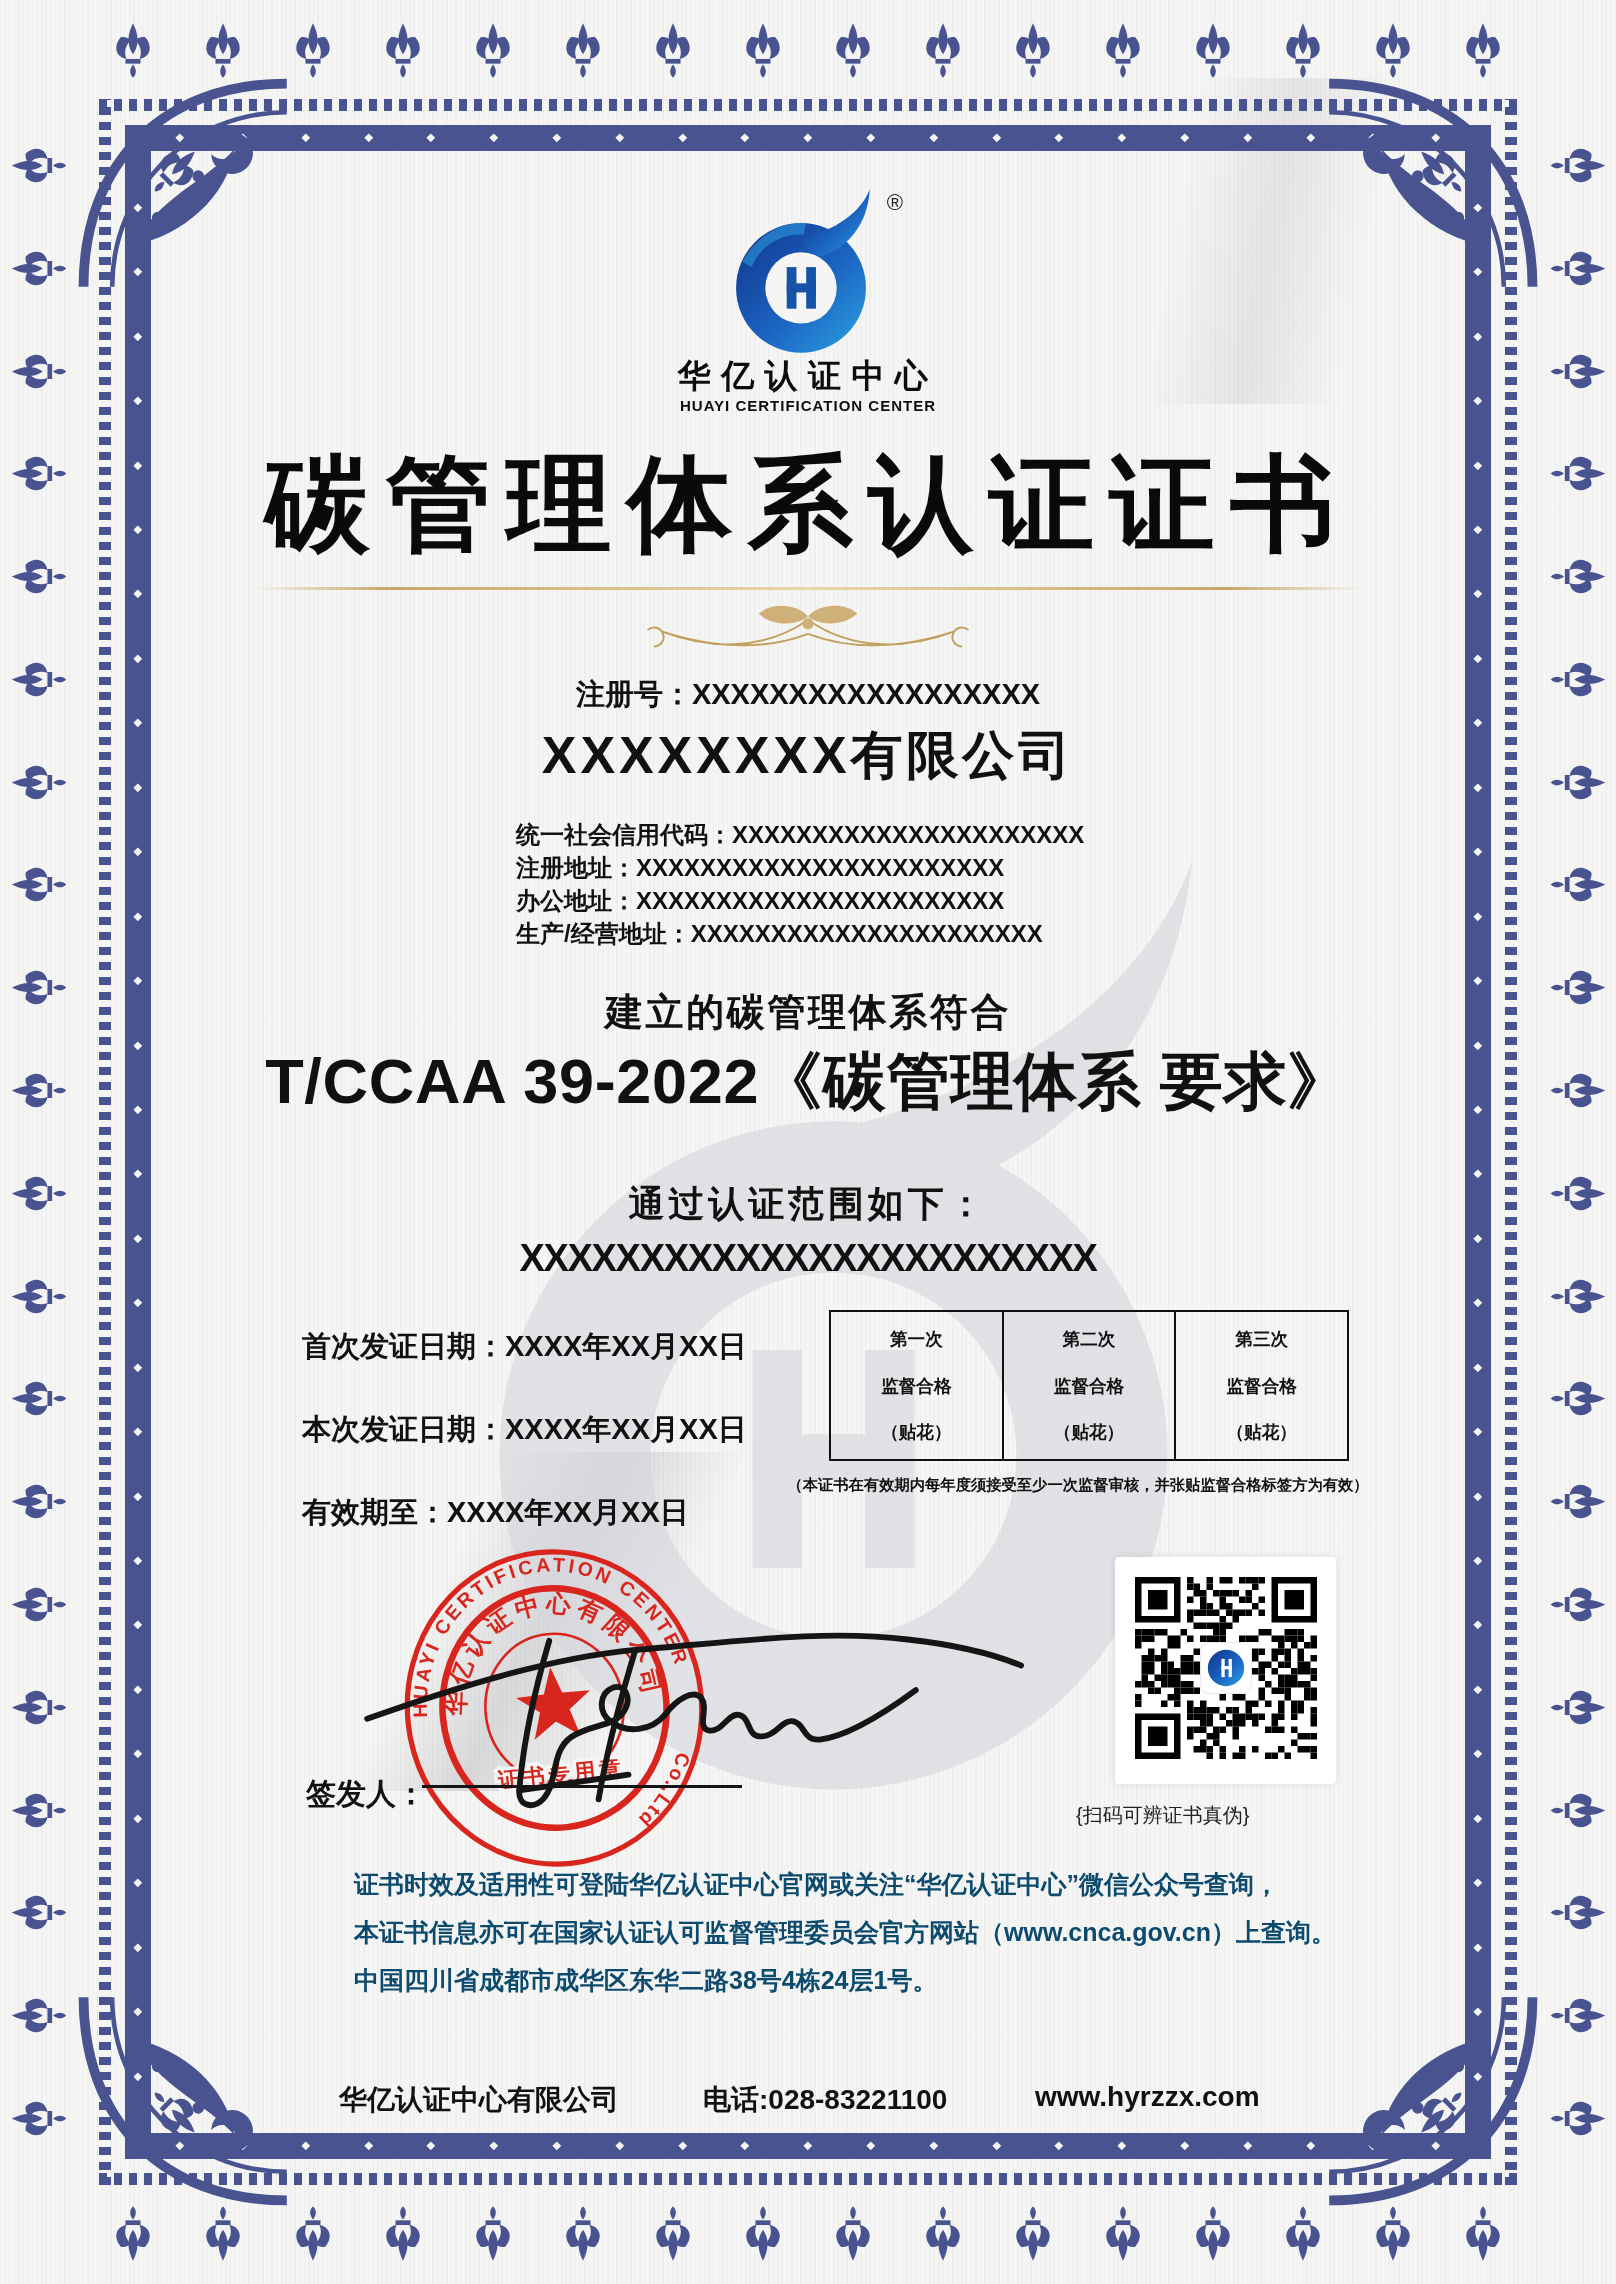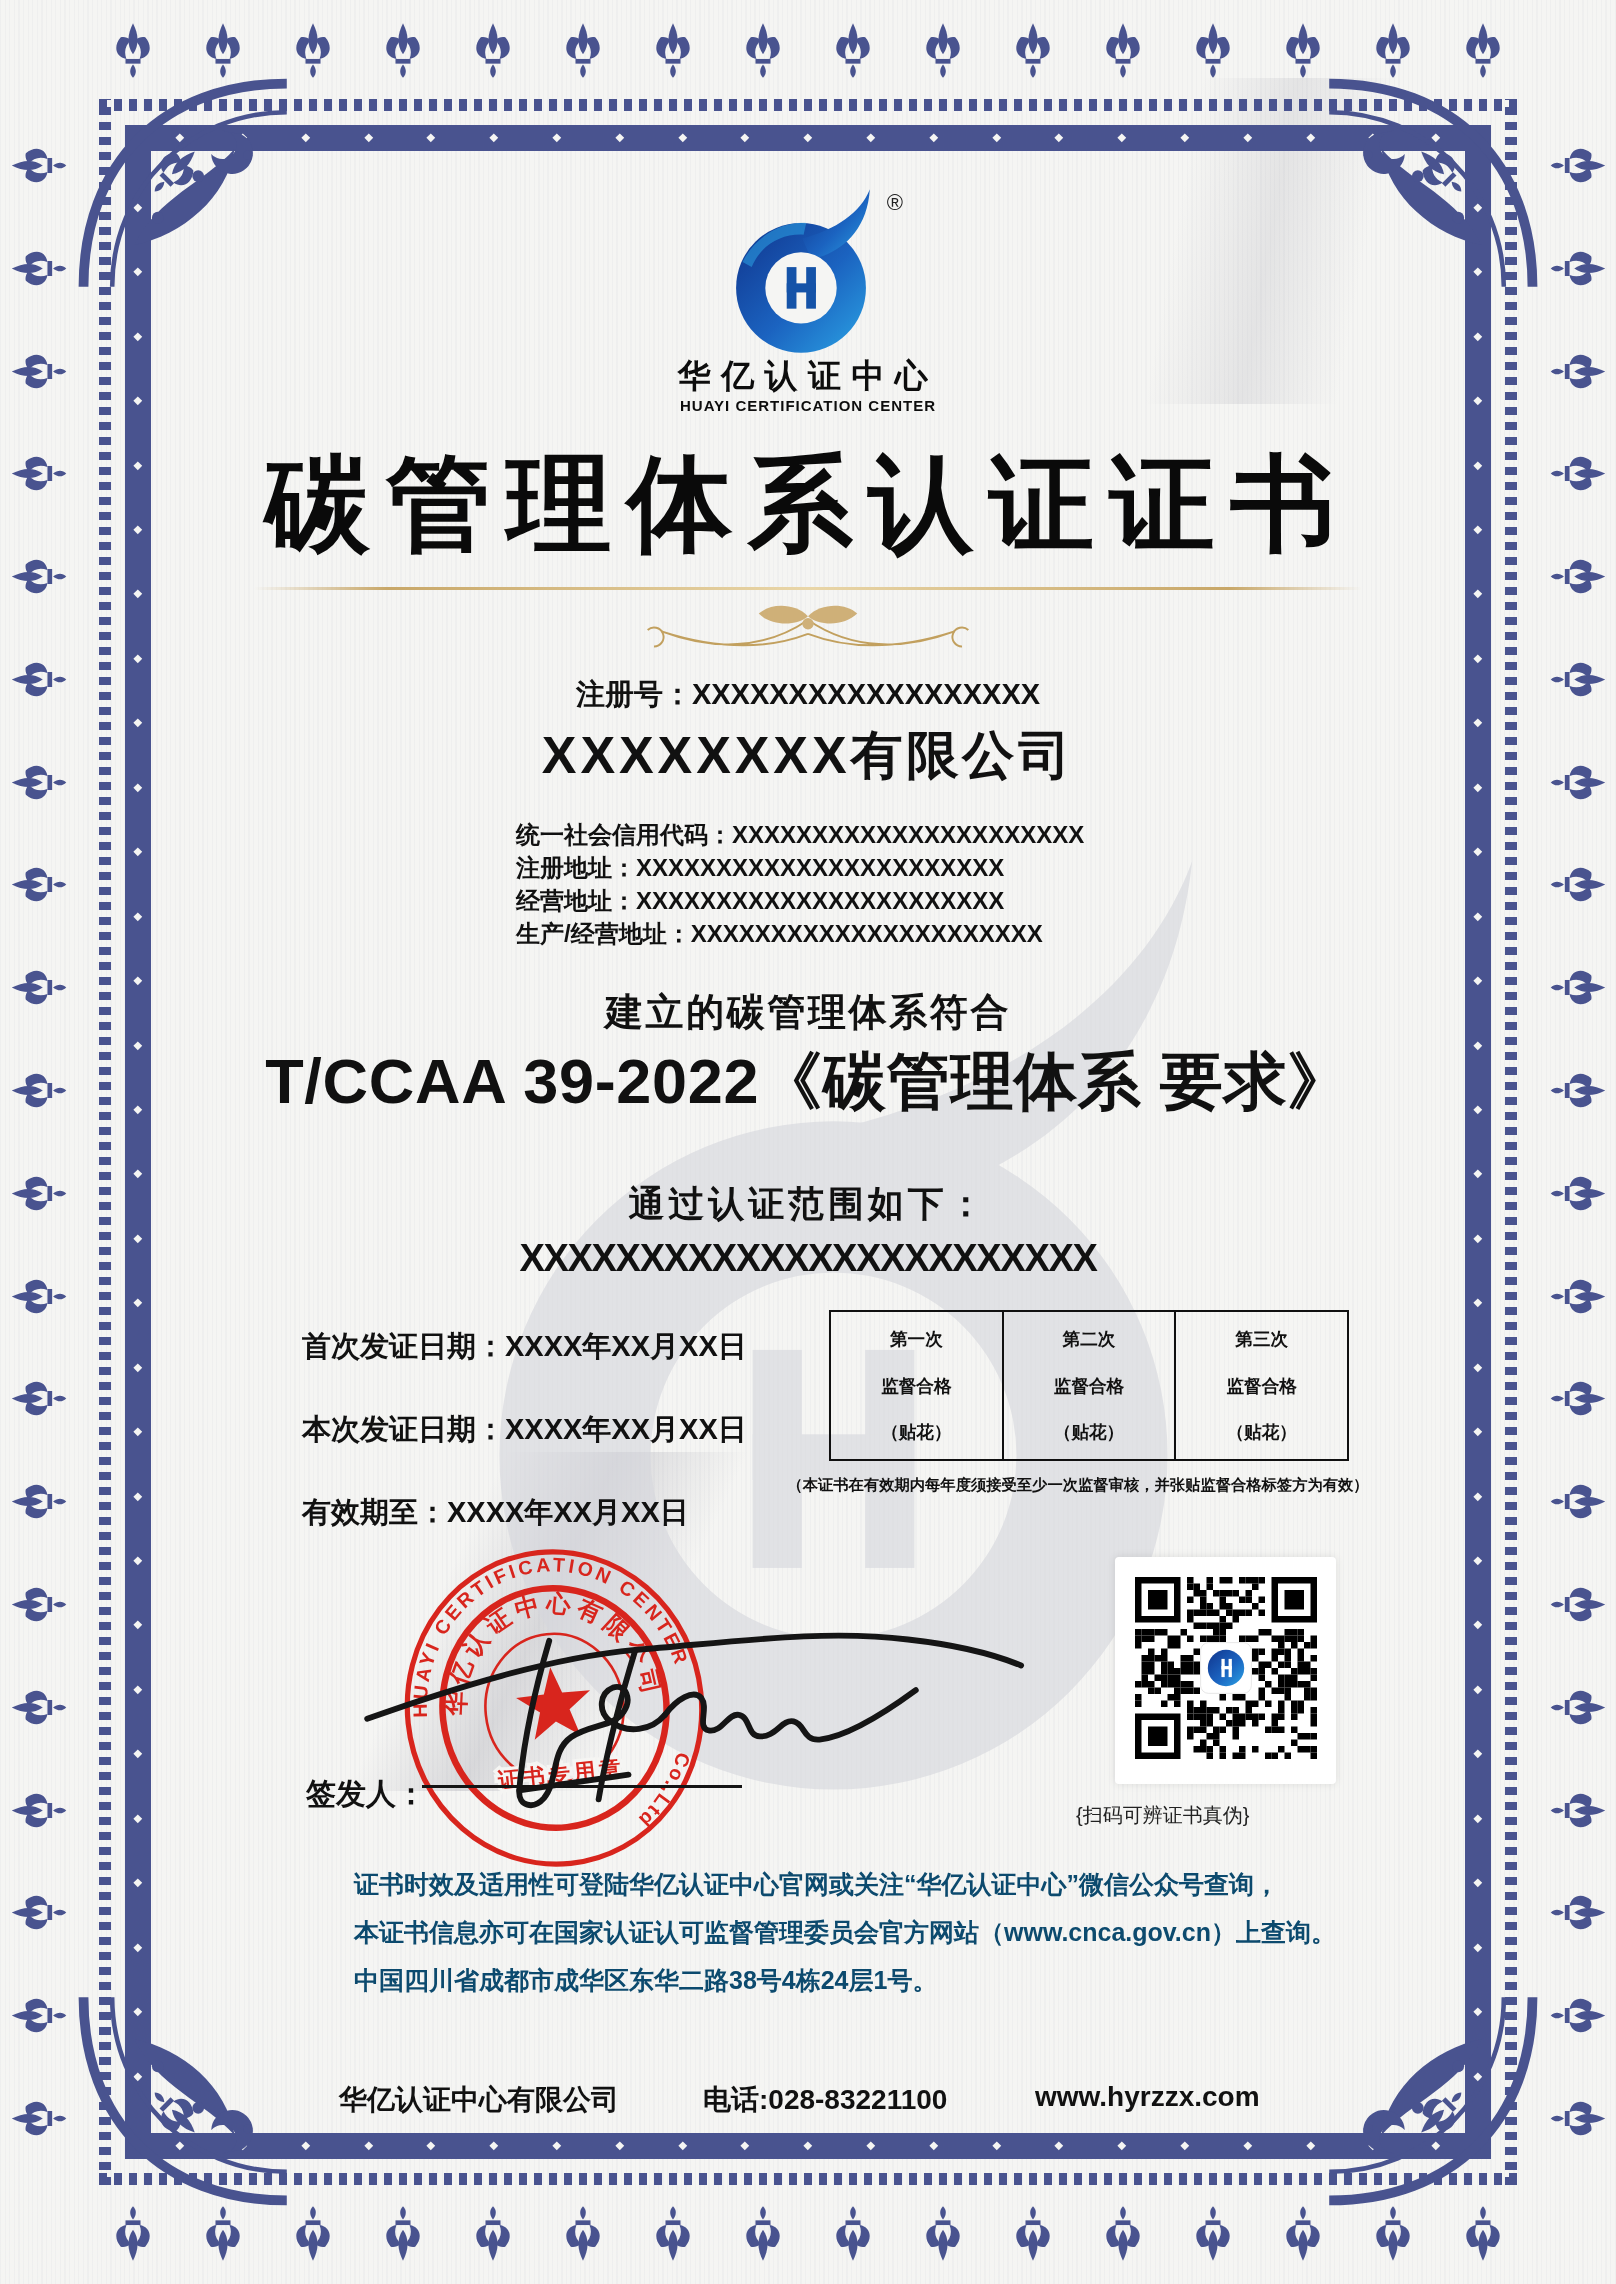--- a/index.html
+++ b/index.html
@@ -767,21 +767,21 @@
 
   <div class="abs center reg-line">
     <span>注册号：</span><span>XXXXXXXXXXXXXXXXXX</span>
   </div>
 
   <div class="abs center company-name">XXXXXXXX有限公司</div>
 
   <div class="abs fields">
     <div><span>统一社会信用代码：</span><span>XXXXXXXXXXXXXXXXXXXXXX</span></div>
     <div><span>注册地址：</span><span>XXXXXXXXXXXXXXXXXXXXXXX</span></div>
-    <div><span>经营地址：</span><span>XXXXXXXXXXXXXXXXXXXXXXX</span></div>
+    <div><span>办公地址：</span><span>XXXXXXXXXXXXXXXXXXXXXXX</span></div>
     <div><span>生产/经营地址：</span><span>XXXXXXXXXXXXXXXXXXXXXX</span></div>
   </div>
 
   <div class="abs center conf-intro">建立的碳管理体系符合</div>
   <div class="abs center conf-standard">T/CCAA 39-2022《碳管理体系 要求》</div>
 
   <div class="abs center scope-head">通过认证范围如下：</div>
   <div class="abs center scope-value">XXXXXXXXXXXXXXXXXXXXXXXX</div>
 
   <div class="abs dates">

